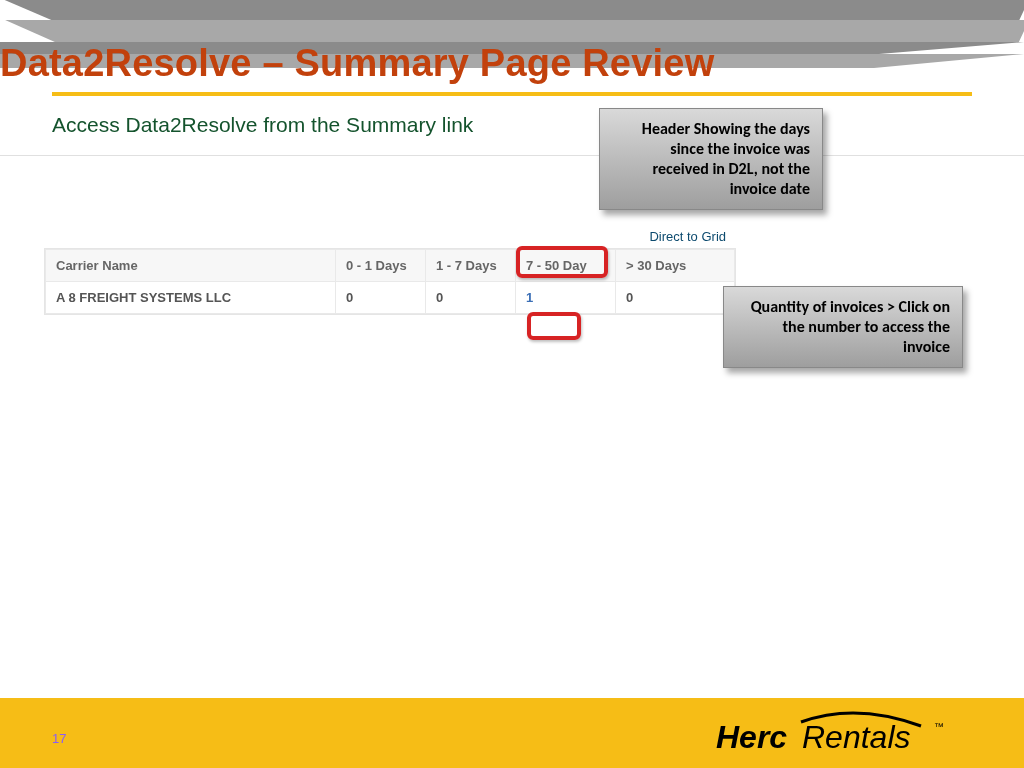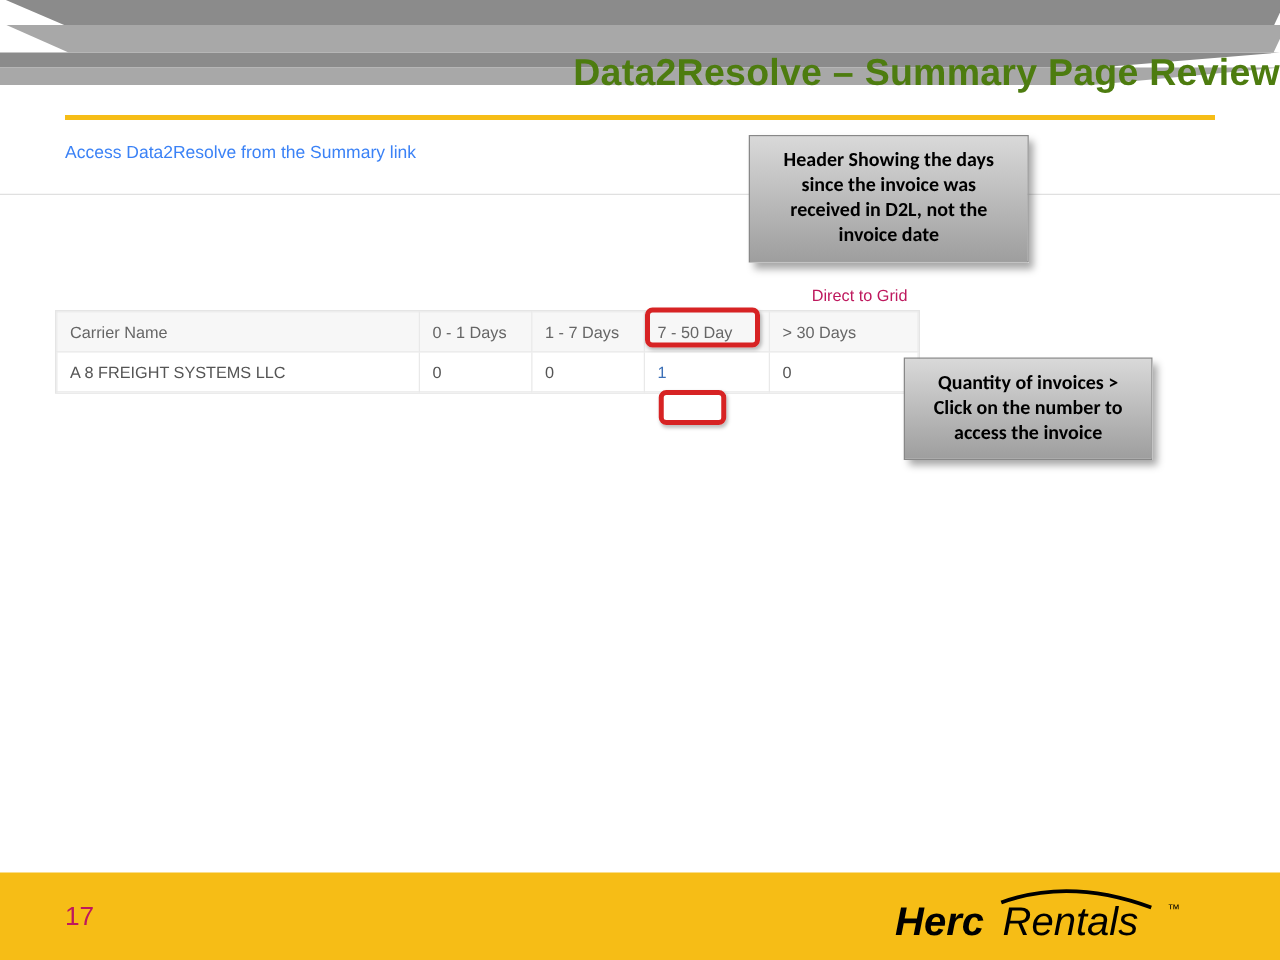--- a/index.html
+++ b/index.html
@@ -1,46 +1,46 @@
 <!DOCTYPE html>
 <html><head>
 <meta charset="utf-8">
 <style>
   * { box-sizing: border-box; margin: 0; padding: 0; }
   html, body { width: 1024px; height: 768px; font-family: Arial, Helvetica, sans-serif; background: #fff; overflow: hidden; }
   .slide { position: relative; width: 1024px; height: 768px; }
-  .title { position: absolute; top: 42px; left: 0; width: 100%; text-align: right; font-size: 30px; font-weight: 700; color: #4d7c0f; letter-spacing: 0.2px; }
+  .title { position: absolute; top: 42px; left: 0; width: 100%; text-align: left; font-size: 38px; font-weight: 700; color: #c2410c; letter-spacing: 0.2px; }
   .title-rule { position: absolute; top: 92px; left: 52px; width: 920px; height: 4px; background: #f6bd16; }
-  .subtitle { position: absolute; top: 113px; left: 52px; font-size: 14px; color: #3b82f6; }
+  .subtitle { position: absolute; top: 113px; left: 52px; font-size: 21px; color: #14532d; }
   .thin-line { position: absolute; top: 155px; left: 0; width: 1024px; height: 1px; background: #e0e0e0; }
 
   .table-wrap { position: absolute; top: 248px; left: 44px; width: 692px; background: #fff; border: 1px solid #e5e5e5; }
-  .dtg-link { position: absolute; top: 229px; left: 44px; width: 692px; text-align: right; color: #be185d; font-size: 13px; padding-right: 10px; }
+  .dtg-link { position: absolute; top: 229px; left: 44px; width: 692px; text-align: right; color: #0c4a6e; font-size: 13px; padding-right: 10px; }
   table { border-collapse: collapse; width: 100%; font-size: 13px; color: #555; }
-  th, td { border: 1px solid #e9e9e9; padding: 8px 10px; text-align: left; font-weight: 400; }
+  th, td { border: 1px solid #e9e9e9; padding: 8px 10px; text-align: left; font-weight: 700; }
   thead th { background: #f7f7f7; color: #666; }
   tbody tr:nth-child(even) td { background: #f7f7f7; }
   tbody tr:nth-child(odd) td { background: #fff; }
   .num { color: #555; }
   .link-num { color: #3b6fb6; }
 
-  .callout { position: absolute; background: linear-gradient(#d9d9d9,#9e9e9e); border: 1px solid #888; box-shadow: 4px 5px 6px rgba(0,0,0,.35); color: #000; font-weight: 700; text-align: center; padding: 10px 12px; font-size: 16px; line-height: 1.25; font-family: Calibri, Arial, sans-serif; }
+  .callout { position: absolute; background: linear-gradient(#d9d9d9,#9e9e9e); border: 1px solid #888; box-shadow: 4px 5px 6px rgba(0,0,0,.35); color: #000; font-weight: 700; text-align: right; padding: 10px 12px; font-size: 16px; line-height: 1.25; font-family: Calibri, Arial, sans-serif; }
   .callout1 { top: 108px; left: 599px; width: 224px; }
-  .callout2 { top: 286px; left: 723px; width: 199px; }
+  .callout2 { top: 286px; left: 723px; width: 240px; }
   .pointer1 { top: 208px; left: 589px; border-top: 22px solid #a8a8a8; border-left: 60px solid transparent; transform: skewX(-25deg); }
   .pointer1b { top: 206px; left: 586px; border-top: 20px solid #8b8b8b; border-left: 56px solid transparent; transform: skewX(-25deg); }
   .pointer2 { top: 320px; left: 574px; border-top: 14px solid #a8a8a8; border-right: 150px solid transparent; }
   .pointer2b { top: 320px; left: 574px; border-top: 12px solid #8b8b8b; border-right: 145px solid transparent; }
 
   .redbox { position: absolute; border: 4px solid #d72324; border-radius: 6px; box-shadow: 1px 2px 3px rgba(0,0,0,.25); }
   .redbox1 { top: 246px; left: 516px; width: 92px; height: 32px; }
   .redbox2 { top: 312px; left: 527px; width: 54px; height: 28px; }
 
   .footer-bar { position: absolute; left: 0; bottom: 0; width: 100%; height: 70px; background: #f6bd16; }
-  .page-num { position: absolute; bottom: 22px; left: 52px; font-size: 21px; color: #be185d; }
+  .page-num { position: absolute; bottom: 22px; left: 52px; font-size: 13px; color: #8b5cf6; }
   .logo-wrap { position: absolute; right: 48px; bottom: 10px; width: 260px; height: 50px; }
 </style>
 </head>
 <body>
 
 <div class="slide">
   <div class="title">Data2Resolve – Summary Page Review</div>
   <div class="title-rule"></div>
   <div class="subtitle">Access Data2Resolve from the Summary link</div>
   <div class="thin-line"></div>

